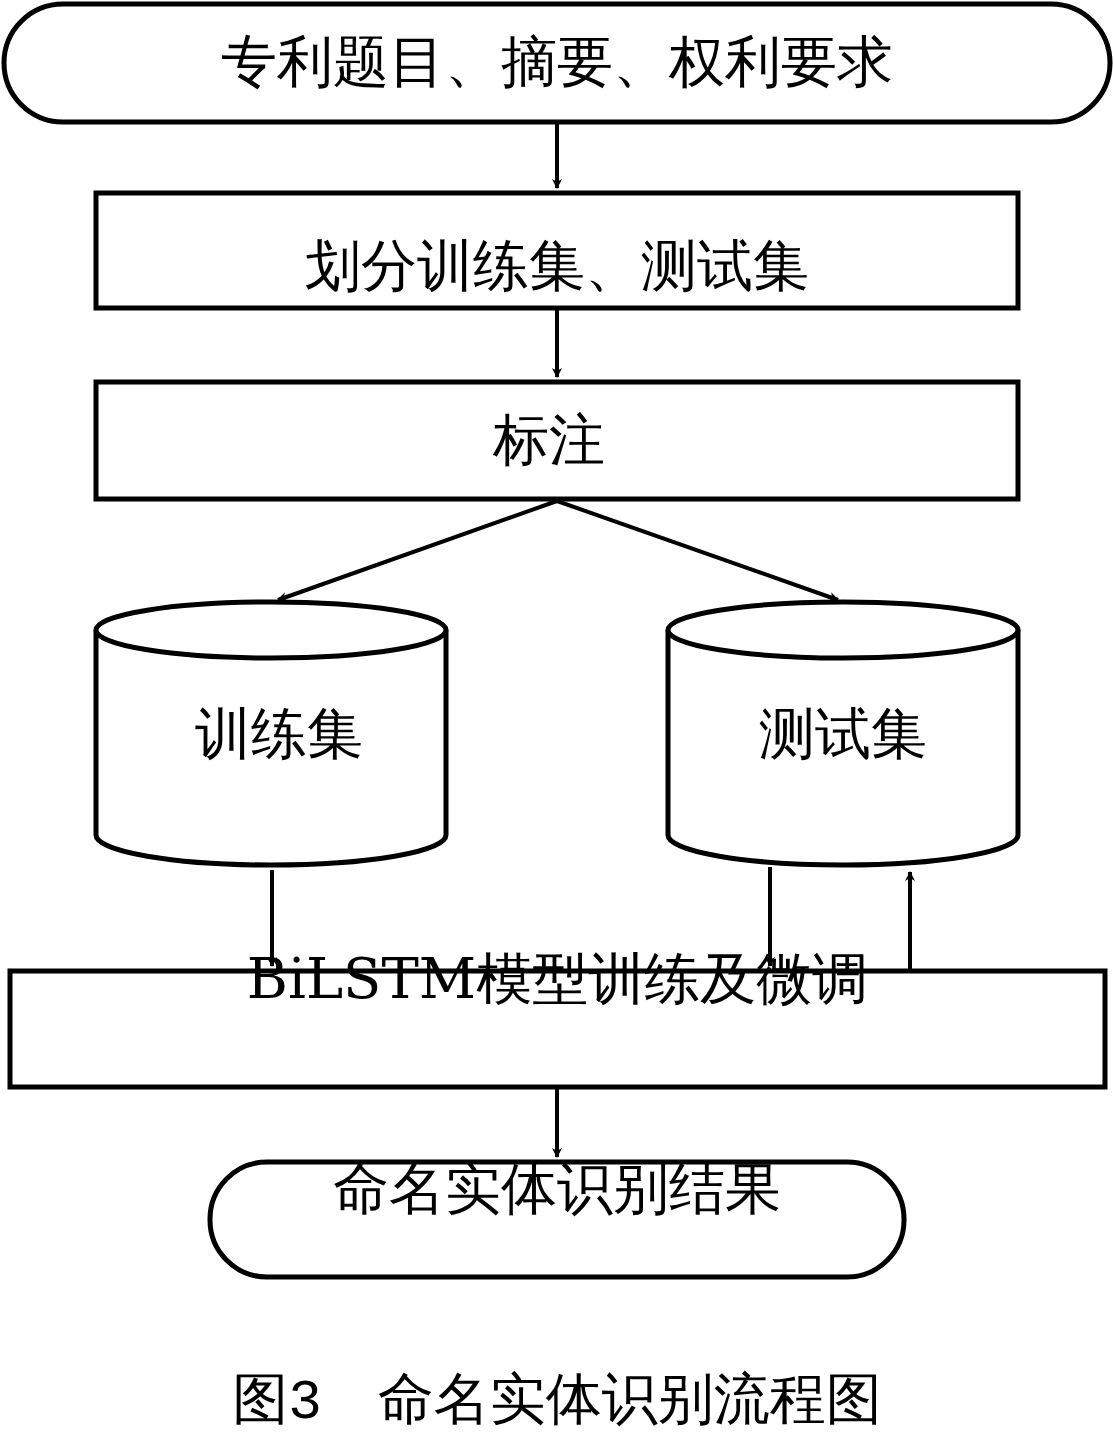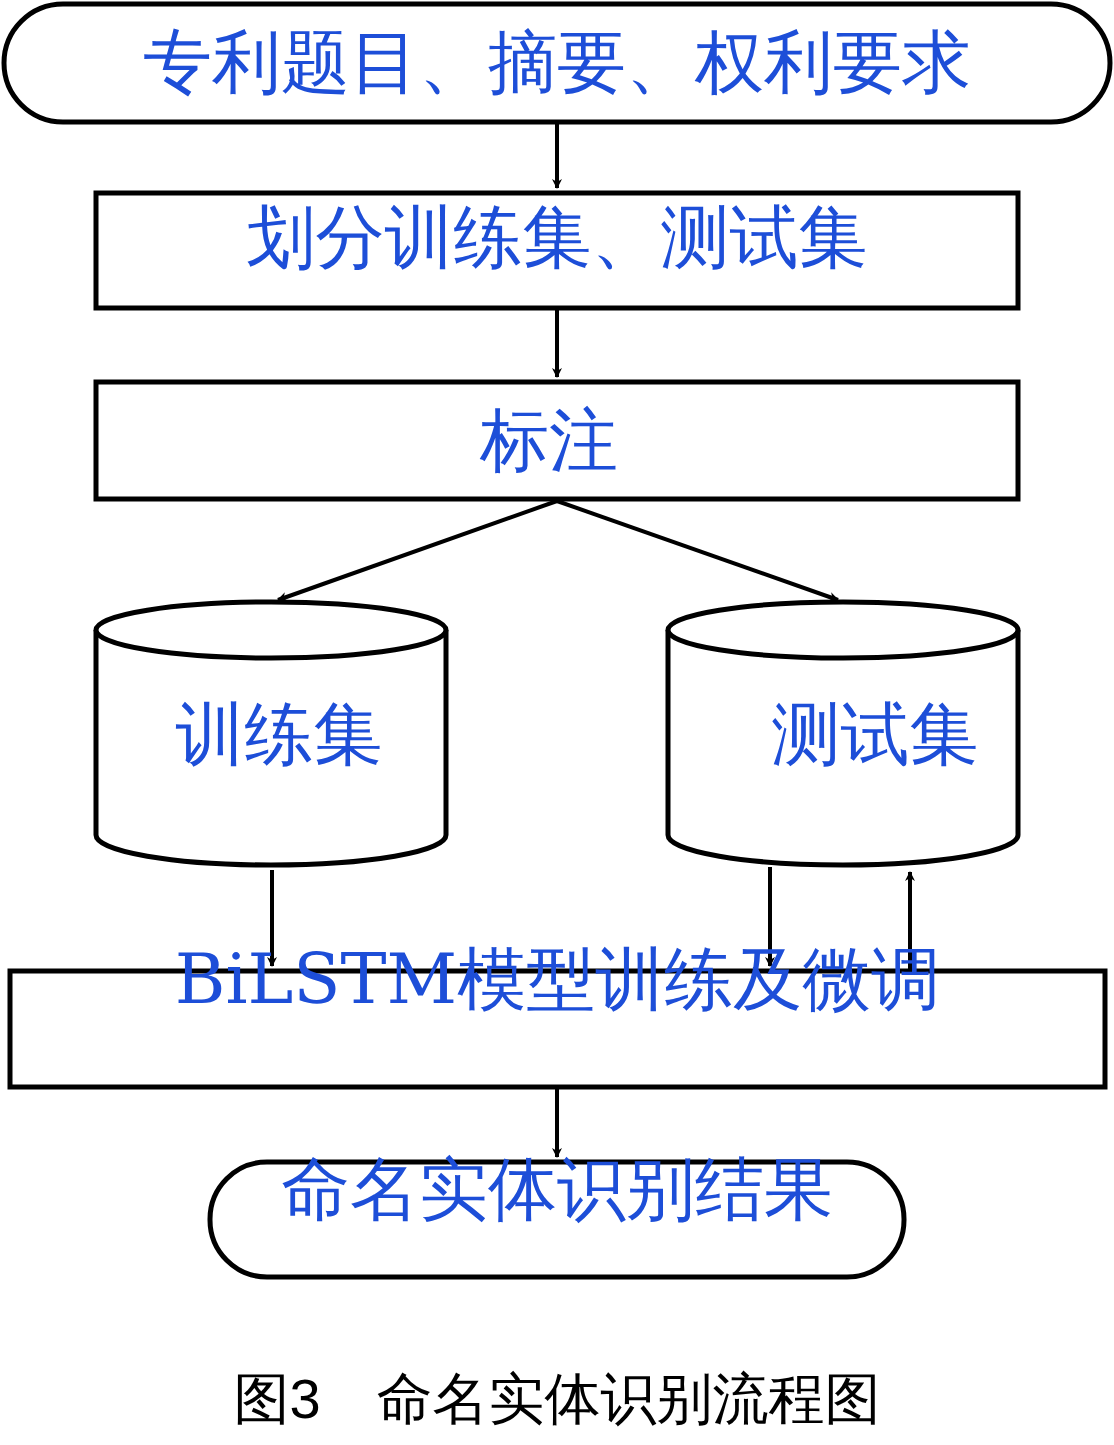--- a/index.html
+++ b/index.html
@@ -1,24 +1,24 @@
 <!DOCTYPE html>
 <html><head>
 <meta charset="utf-8">
 <style>
   html, body { margin:0; padding:0; background:#ffffff; }
   body { width:1114px; height:1445px; position:relative; overflow:hidden;
          font-family: "DejaVu Serif", "Liberation Serif", serif; color:#000; }
   svg { position:absolute; left:0; top:0; }
   .lbl { position:absolute; display:flex; align-items:center; justify-content:center;
-         font-size:69px; color:#1d4ed8; white-space:nowrap; letter-spacing:0px;
+         font-size:56px; color:#000000; white-space:nowrap; letter-spacing:0px;
          font-family: "DejaVu Serif", "Liberation Serif", serif; }
   .caption { position:absolute; left:0; width:1114px; top:1365px; height:70px;
              display:flex; align-items:center; justify-content:center;
-             font-size:56px; font-family: Liberation Sans, sans-serif; }
+             font-size:56px; font-family: Liberation Mono, monospace; }
 </style>
 </head>
 <body>
 
 <svg width="1114" height="1445" viewBox="0 0 1114 1445">
   <defs>
     <marker id="arr" markerWidth="10" markerHeight="10" refX="9" refY="5" orient="auto" markerUnits="userSpaceOnUse" viewBox="0 0 10 10">
       <path d="M0,0 L10,5 L0,10 L3,5 Z" fill="#000"></path>
     </marker>
   </defs>
@@ -50,19 +50,19 @@
     <line x1="557" y1="501" x2="278" y2="600" marker-end="url(#arr)"></line>
     <line x1="557" y1="501" x2="838" y2="600" marker-end="url(#arr)"></line>
     <line x1="272" y1="870" x2="272" y2="966" marker-end="url(#arr)"></line>
     <line x1="770" y1="867" x2="770" y2="966" marker-end="url(#arr)"></line>
     <line x1="910" y1="969" x2="910" y2="872" marker-end="url(#arr)"></line>
     <line x1="557" y1="1089" x2="557" y2="1157" marker-end="url(#arr)"></line>
   </g>
 </svg>
 
 <div class="lbl" style="left:4px;top:4px;width:1106px;height:118px;">专利题目、摘要、权利要求</div>
-<div class="lbl" style="left:96px;top:180px;width:922px;height:115px;text-align:center;">划分训练集、测试集</div>
+<div class="lbl" style="left:96px;top:209px;width:922px;height:115px;text-align:center;">划分训练集、测试集</div>
 <div class="lbl" style="left:88px;top:382px;width:922px;height:117px;">标注</div>
 <div class="lbl" style="left:104px;top:690px;width:350px;height:90px;">训练集</div>
-<div class="lbl" style="left:700px;top:690px;width:350px;height:90px;">测试集</div>
+<div class="lbl" style="left:668px;top:690px;width:350px;height:90px;">测试集</div>
 <div class="lbl" style="left:10px;top:922px;width:1095px;height:116px;">BiLSTM模型训练及微调</div>
 <div class="lbl" style="left:210px;top:1132px;width:694px;height:115px;">命名实体识别结果</div>
 <div class="caption">图3　命名实体识别流程图</div>
 
 </body></html>

